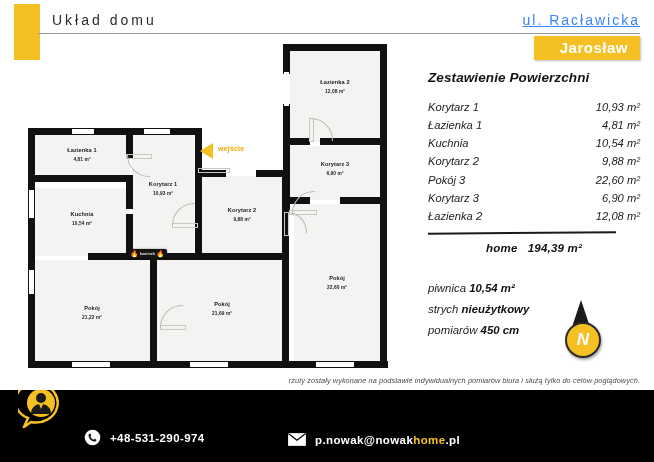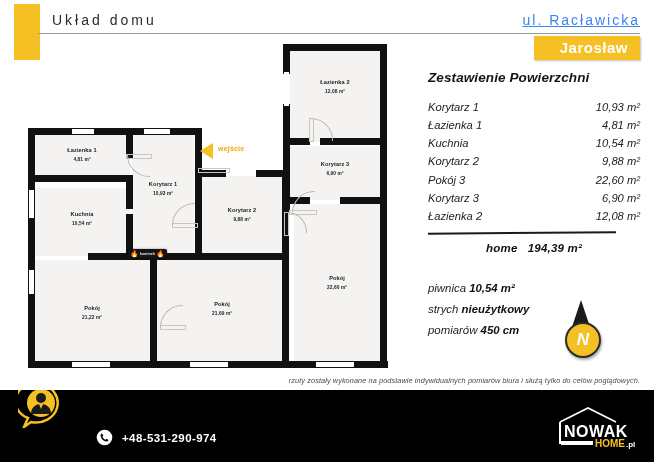--- a/index.html
+++ b/index.html
@@ -106,21 +106,21 @@
   
   #footer{position:absolute;left:0;bottom:0;width:654px;height:72px;background:#000000;overflow:hidden;}
   #skyline{position:absolute;left:0;bottom:0;width:654px;height:72px;}
   .avatar{
     position:absolute;left:18px;top:-8px;width:46px;height:46px;
   }
   .contact{
     position:absolute;display:flex;align-items:center;gap:9px;
     color:#ffffff;font-weight:bold;font-size:11.5px;letter-spacing:.4px;
   }
-  .c-phone{left:96px;bottom:16px;}
+  .c-phone{left:84px;bottom:16px;}
   .c-mail{left:288px;bottom:16px;}
   .c-mail .hl{color:#F5C024;}
   .ico{display:inline-flex;align-items:center;justify-content:center;}
   .logo{position:absolute;right:12px;bottom:10px;width:104px;height:46px;}
 </style>
 </head>
 <body>
 
 <div id="page">
 
@@ -318,26 +318,25 @@
     <div class="contact c-phone">
       <span class="ico">
         <svg width="17" height="17" viewBox="0 0 24 24">
           <circle cx="12" cy="12" r="11" fill="#fff"></circle>
           <path d="M8.5,6.2 C7.2,6.6 6.2,8 6.4,9.4 C6.9,13.6 10.4,17.1 14.6,17.6 C16,17.8 17.4,16.8 17.8,15.5 L15.2,13.6 L13.2,15 C11.8,14.2 9.8,12.2 9,10.8 L10.4,8.8 Z" fill="#111"></path>
         </svg>
       </span>
       <span>+48-531-290-974</span>
     </div>
 
-
-    <div class="logo">
-      <svg viewBox="0 0 104 46" width="104" height="46">
-        <path d="M22,16 L50,2 L78,16" fill="none" stroke="#fff" stroke-width="1.6"></path>
-        <rect x="21" y="16" width="2" height="22" fill="#fff"></rect>
-        <text x="26" y="31" fill="#ffffff" font-family="Liberation Sans, sans-serif" font-size="16" font-weight="bold" letter-spacing="0.5">NOWAK</text>
-        <rect x="23" y="35" width="32" height="4" fill="#ffffff"></rect>
-        <text x="57" y="41" fill="#F5C024" font-family="Liberation Sans, sans-serif" font-size="10" font-weight="bold">HOME</text>
-        <text x="88" y="41" fill="#ffffff" font-family="Liberation Sans, sans-serif" font-size="8" font-weight="bold">.pl</text>
-      </svg>
-    </div>
+    <div class="contact c-mail">
+      <span class="ico">
+        <svg width="18" height="13" viewBox="0 0 24 17">
+          <rect x="0.5" y="0.5" width="23" height="16" fill="#fff" stroke="#fff"></rect>
+          <path d="M0.5,0.5 L12,9.5 L23.5,0.5" fill="none" stroke="#000" stroke-width="1.6"></path>
+        </svg>
+      </span>
+      <span><span>p.nowak@nowak</span><span class="hl">home</span><span>.pl</span></span>
+    </div>
+
   </div>
 
 </div>
 
 </body></html>

